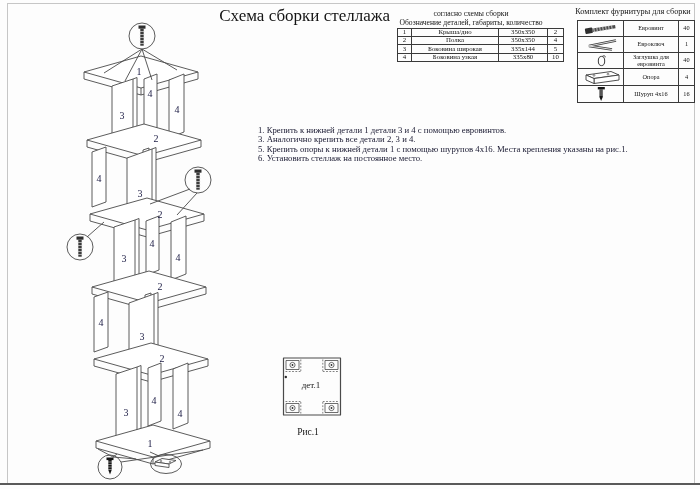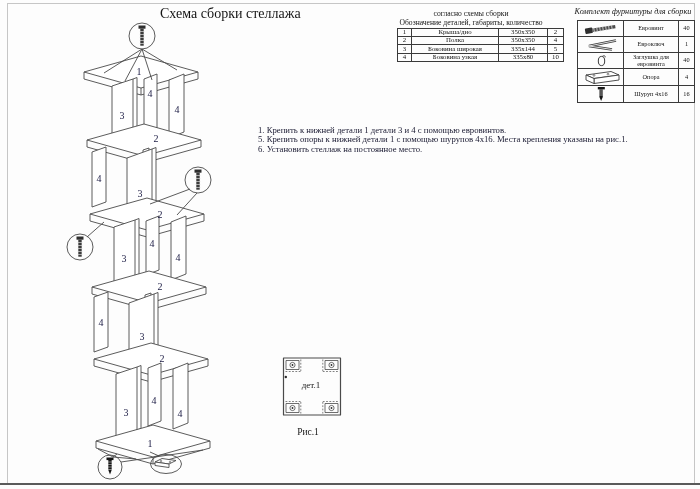--- a/index.html
+++ b/index.html
@@ -5,35 +5,35 @@
   html,body{margin:0;padding:0;}
   body{
     width:700px;height:489px;position:relative;overflow:hidden;
     background:#fdfdfd;
     font-family:"Liberation Serif", serif;
     color:#1a1a1a;
   }
   .sheet-frame{position:absolute;left:7px;top:3px;width:686px;height:480px;
     border:1px solid #c6c6c6;border-bottom:none;pointer-events:none;}
   .bottom-rule{position:absolute;left:0;top:483px;width:700px;height:2px;background:#5a5a5a;}
-  .page-title{position:absolute;left:160px;top:6px;width:230px;text-align:left;
-    font-size:14px;color:#141414;}
+  .page-title{position:absolute;left:160px;top:6px;width:230px;text-align:right;
+    font-size:17px;color:#141414;}
   
   .parts-caption{position:absolute;left:381px;top:9px;width:180px;text-align:center;
     font-size:7.6px;line-height:1.22;color:#141414;}
   table{border-collapse:collapse;}
   .parts-table{position:absolute;left:397px;top:28px;font-size:6.8px;color:#141414;}
   .parts-table td{border:1px solid #3a3a3a;text-align:center;padding:0 1px;height:7.2px;line-height:1;}
   .parts-table .c-num{width:11px;}
   .parts-table .c-name{width:84px;}
   .parts-table .c-size{width:46px;}
   .parts-table .c-qty{width:13px;}
   
   .hw-title{position:absolute;left:568px;top:7px;width:130px;text-align:center;
-    font-size:8.2px;color:#141414;font-style:italic;}
+    font-size:8.2px;color:#141414;}
   .hw-table{position:absolute;left:577px;top:20px;font-size:6.3px;color:#141414;}
   .hw-table td{border:1px solid #3a3a3a;text-align:center;padding:0 1px;height:15px;line-height:1.05;}
   .hw-table .c-icon{width:43px;}
   .hw-table .c-name{width:52px;}
   .hw-table .c-qty{width:13px;}
   .hw-table svg{display:block;margin:0 auto;}
   
   .instructions{position:absolute;left:258px;top:126px;width:300px;
     font-size:8.7px;line-height:9.45px;color:#181830;}
   .instructions div{white-space:nowrap;}
@@ -138,20 +138,21 @@
       </svg>
     </td>
     <td class="c-name">Шуруп 4х16</td>
     <td class="c-qty">16</td>
   </tr>
 </tbody>
   </table>
 
 <div class="instructions">
   <div>1. Крепить к нижней детали 1 детали 3 и 4 с помощью евровинтов.</div>
+  <div>3. Аналогично крепить все детали 2, 3 и 4.</div>
   <div>5. Крепить опоры к нижней детали 1 с помощью шурупов 4х16. Места крепления указаны на рис.1.</div>
   <div>6. Установить стеллаж на постоянное место.</div>
 </div>
 
 <svg class="drawing-svg" width="700" height="489" viewBox="0 0 700 489">
   <g stroke="#4a4a4a" stroke-width="0.9" fill="#ffffff" stroke-linejoin="round">
 
     <g>
       <polygon points="84,72 141,56 198,72 141,88"></polygon>
       <path d="M84,72 L84,79 L141,95 L198,79 L198,72 M141,88 L141,95" fill="none"></path>

